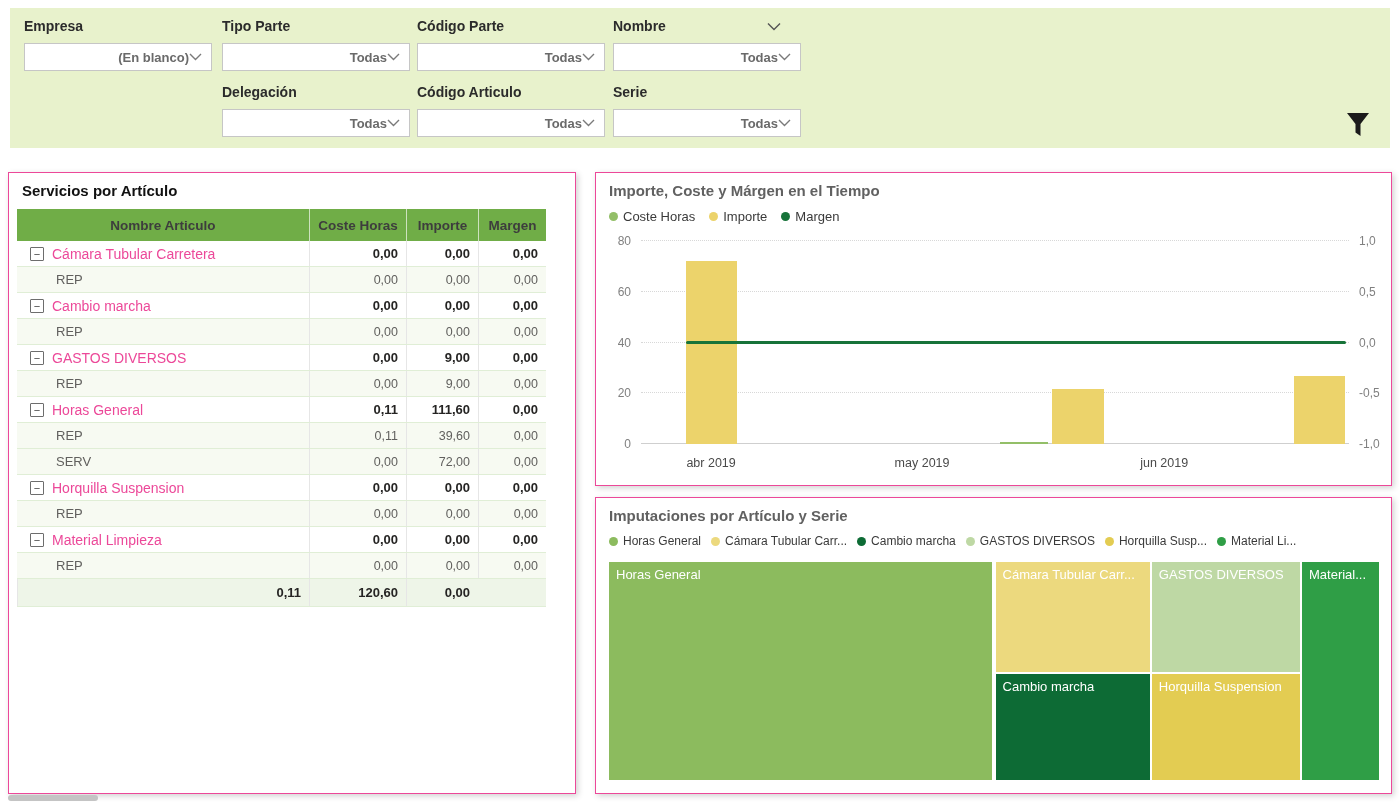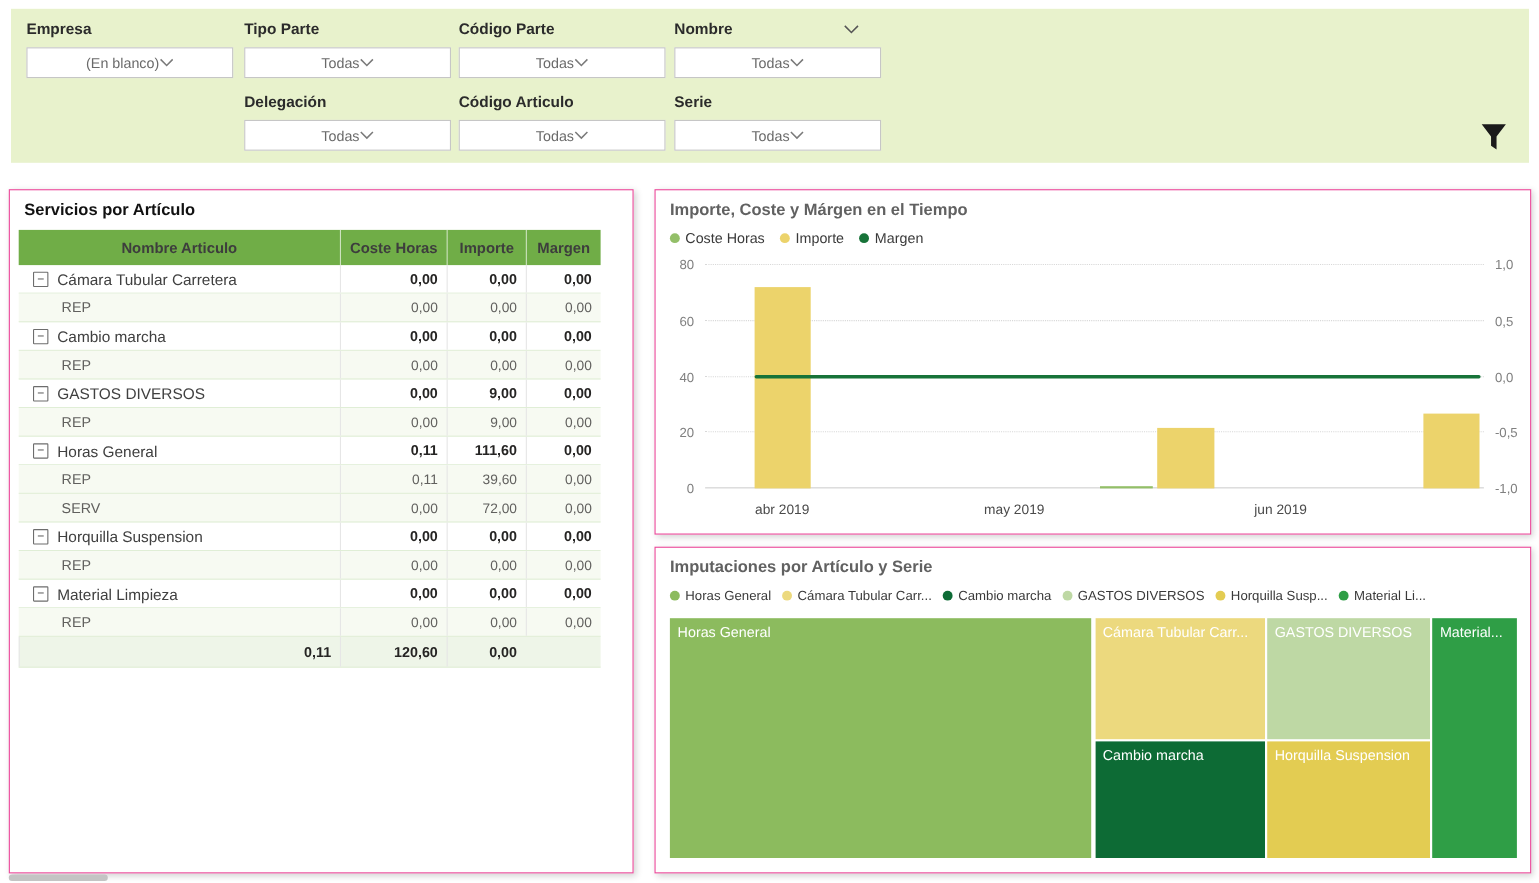--- a/index.html
+++ b/index.html
@@ -11,22 +11,22 @@
   .filterbar{
     position:absolute;left:10px;top:8px;width:1380px;height:140px;
     background:#e8f2cc;
   }
   .slicer{position:absolute;}
   .slicer-head{display:flex;justify-content:space-between;align-items:center;width:168px;}
   .slicer-label{font-size:14px;font-weight:bold;color:#2b2b2b;margin-bottom:9px;}
   .slicer-label.small{font-size:11px;font-weight:normal;color:#4a4a4a;margin-bottom:7px;}
   .dropdown{
     width:168px;height:26px;background:#fff;border:1px solid #c6c6c6;
-    display:flex;align-items:center;justify-content:center;
-    padding:0 9px;box-sizing:content-box;cursor:pointer;
+    display:flex;align-items:center;justify-content:flex-end;
+    padding:0 9px;box-sizing:content-box;cursor:pointer;font-weight:bold;
   }
   .dd-value{font-size:13px;color:#6a6a6a;}
   .date-row{display:flex;gap:7px;}
   .date-box{
     width:82px;height:24px;background:#fff;border:1px solid #d6d6d6;
     display:flex;align-items:center;justify-content:center;
     font-size:13px;color:#252423;
   }
   .s-empresa{left:14px;top:10px;}
   .s-tipo{left:212px;top:10px;}
@@ -55,21 +55,21 @@
   .mhead .mcell{justify-content:center;color:#3d3d3d;font-size:13.5px;padding:0 4px;}
   .mhead .mcell + .mcell{border-left:1px solid rgba(255,255,255,0.65);}
   .mcell{display:flex;align-items:center;}
   .mcell.c0{padding-left:12px;}
   .mcell.v{justify-content:flex-end;padding-right:8px;border-left:1px solid #e6e6e6;}
   .collapse{
     width:12px;height:12px;border:1px solid #6d6d6d;border-radius:1px;color:#444;
     display:inline-flex;align-items:center;justify-content:center;
     font-size:11px;line-height:10px;margin:0 8px 0 1px;cursor:pointer;flex:0 0 auto;
   }
-  .parent .rlabel{font-size:14px;color:#404040;}
+  .parent .rlabel{font-size:14px;color:#ec4899;}
   .parent .v{font-weight:bold;color:#252423;}
   .child{background:#f7faf2;}
   .child .rlabel{padding-left:27px;font-size:13px;color:#61605e;}
   .child .v{font-size:12.5px;color:#61605e;}
   .total{background:#eef5e8;min-height:27px;}
   .total .rlabel{padding-left:38px;font-size:14px;color:#252423;}
   .total .v{font-weight:bold;color:#252423;}
   
   .lg-row{display:flex;align-items:center;margin:10px 0 0 13px;gap:14px;}
   .card-tree .lg-row{gap:10px;}

